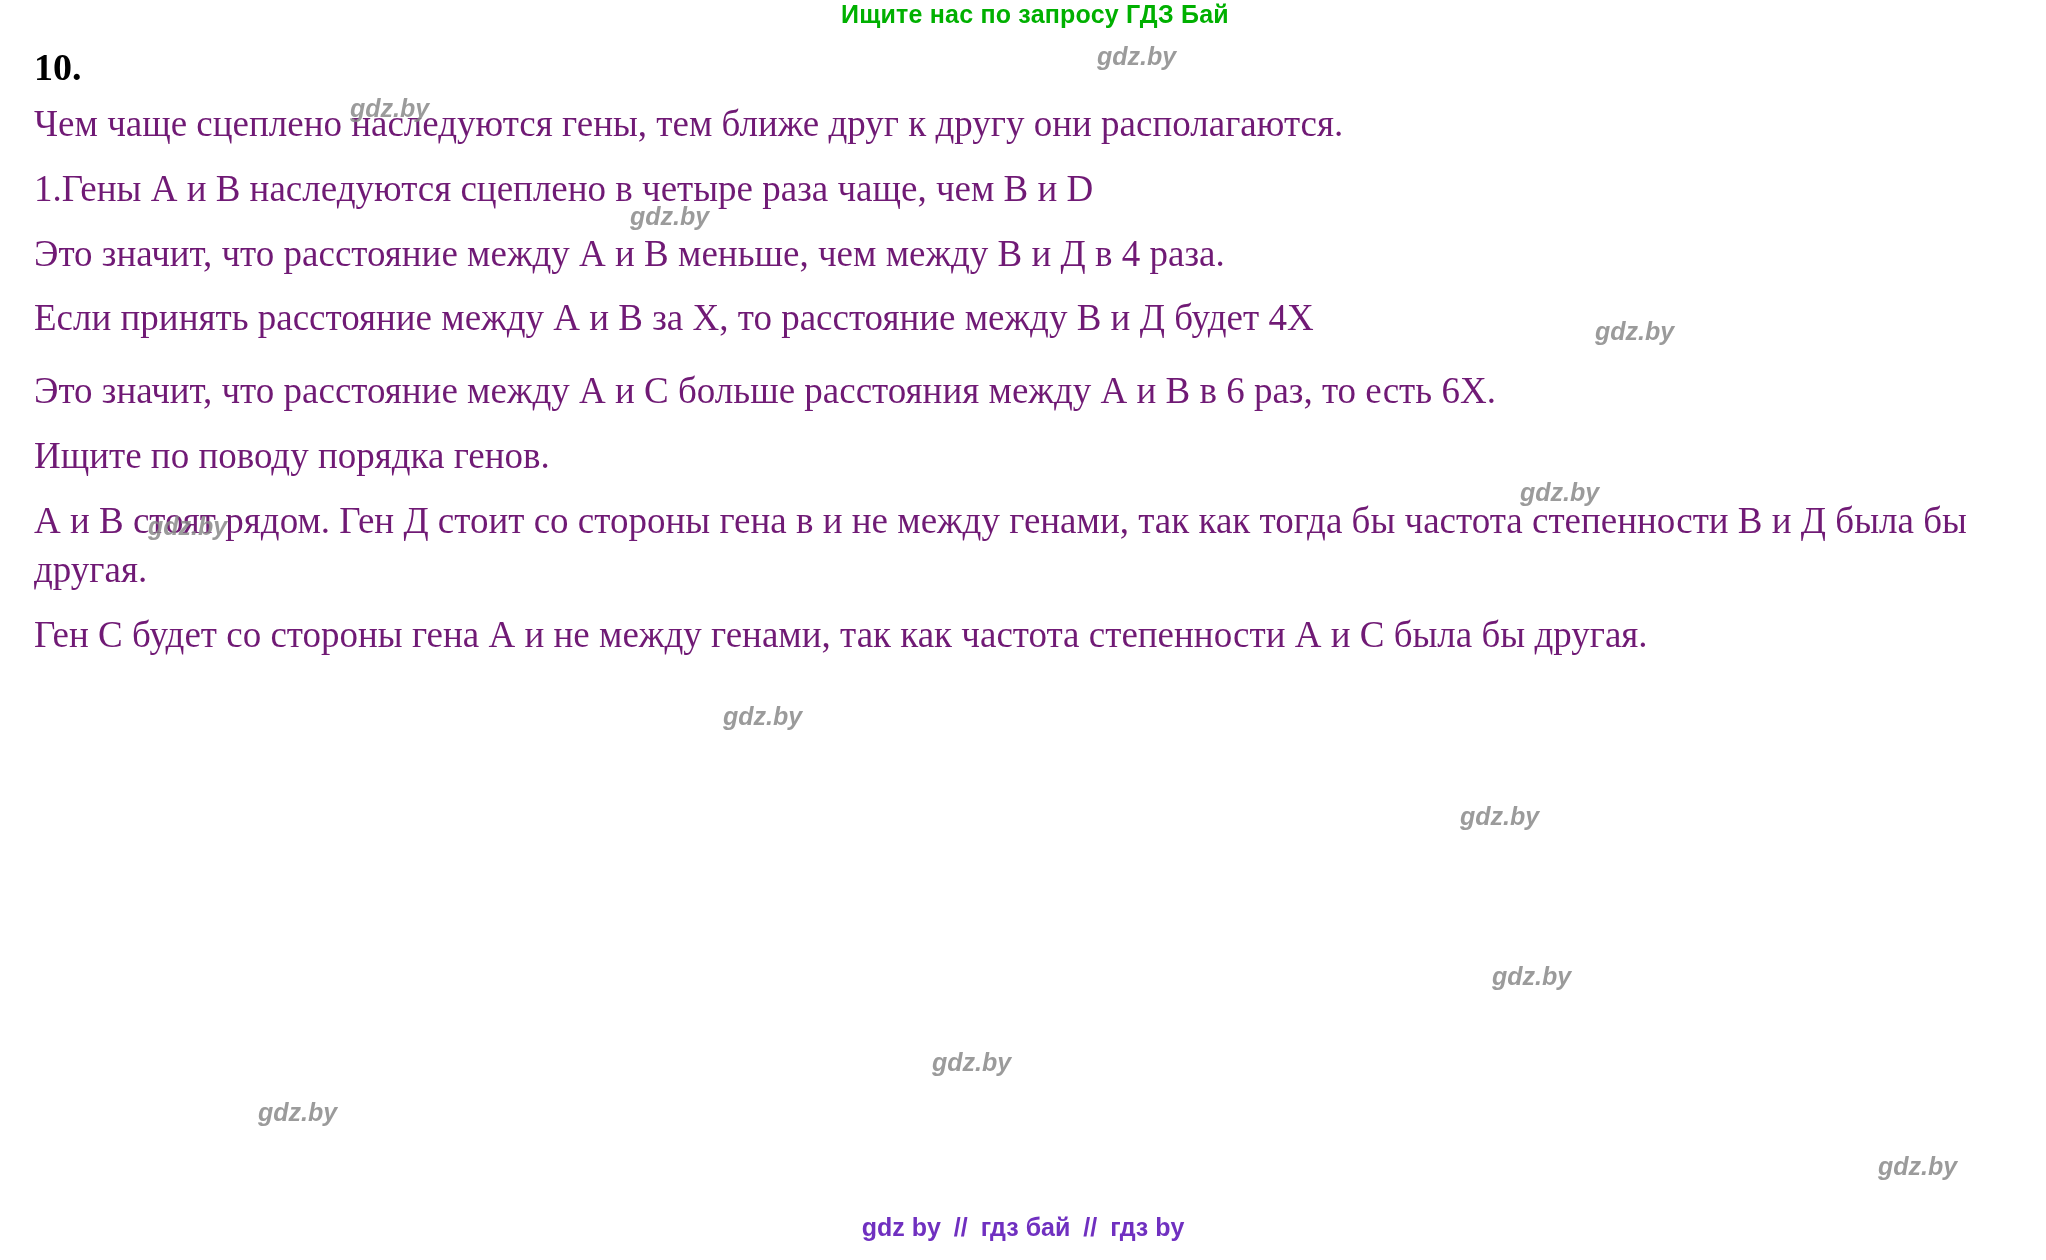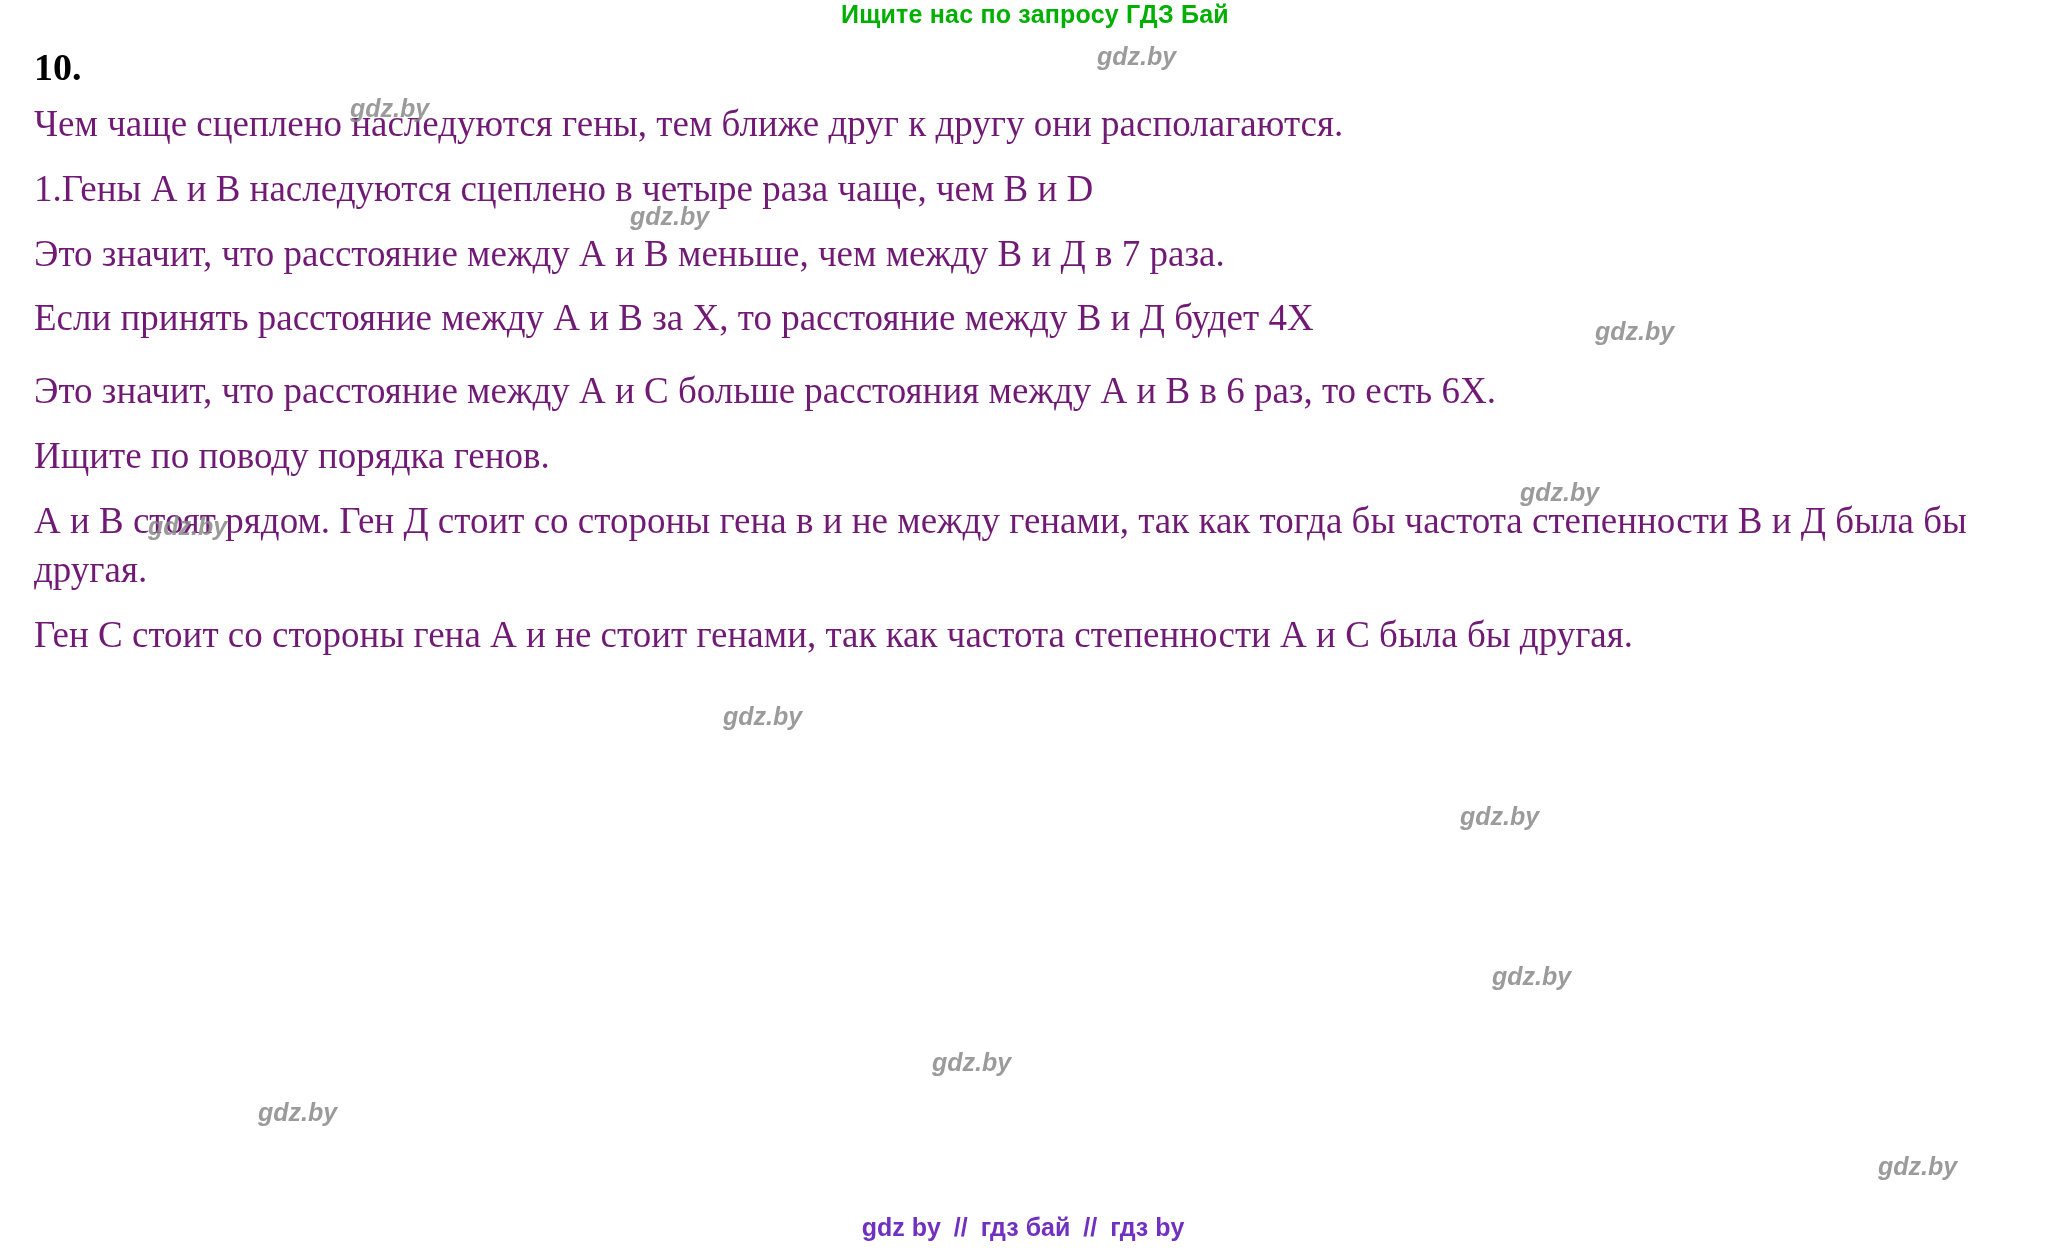--- a/index.html
+++ b/index.html
@@ -108,32 +108,32 @@
   <div class="top-banner" style="color: rgb(0, 176, 0);">Ищите нас по запросу ГДЗ Бай</div>
 
   <div class="content">
 
     <div class="task-number">10.</div>
 
     <p class="line justified">Чем чаще сцеплено наследуются гены, тем ближе друг к другу они располагаются.</p>
     <div class="spacer-sm"></div>
     <p class="line">1.Гены А и В наследуются сцеплено в четыре раза чаще, чем В и D</p>
     <div class="spacer-sm"></div>
-    <p class="line">Это значит, что расстояние между А и В меньше, чем между В и Д в 7 раза.</p>
+    <p class="line">Это значит, что расстояние между А и В меньше, чем между В и Д в 4 раза.</p>
     <div class="spacer-sm"></div>
     <p class="line">Если принять расстояние между А и В за Х, то расстояние между В и Д будет 4Х</p>
     <div class="spacer-sm"></div>
     <div class="spacer-sm"></div>
     <p class="line">Это значит, что расстояние между А и С больше расстояния между А и В в 6 раз, то есть 6Х.</p>
     <div class="spacer-sm"></div>
     <p class="line">Ищите по поводу порядка генов.</p>
     <div class="spacer-sm"></div>
     <p class="line">А и В стоят рядом. Ген Д стоит со стороны гена в и не между генами, так как тогда бы частота степенности В и Д была бы другая.</p>
     <div class="spacer-sm"></div>
-    <p class="line">Ген С стоит со стороны гена А и не стоит генами, так как частота степенности А и С была бы другая.</p>
+    <p class="line">Ген С будет со стороны гена А и не между генами, так как частота степенности А и С была бы другая.</p>
     <div class="spacer-sm"></div>
 
   </div>
 
   <div id="watermark-layer">
       <div class="wm" style="left: 1097px; top: 42px; color: rgb(138, 138, 138);">gdz.by</div>
       <div class="wm" style="left: 350px; top: 94px; color: rgb(138, 138, 138);">gdz.by</div>
       <div class="wm" style="left: 630px; top: 202px; color: rgb(138, 138, 138);">gdz.by</div>
       <div class="wm" style="left: 1595px; top: 317px; color: rgb(138, 138, 138);">gdz.by</div>
       <div class="wm" style="left: 1520px; top: 478px; color: rgb(138, 138, 138);">gdz.by</div>

